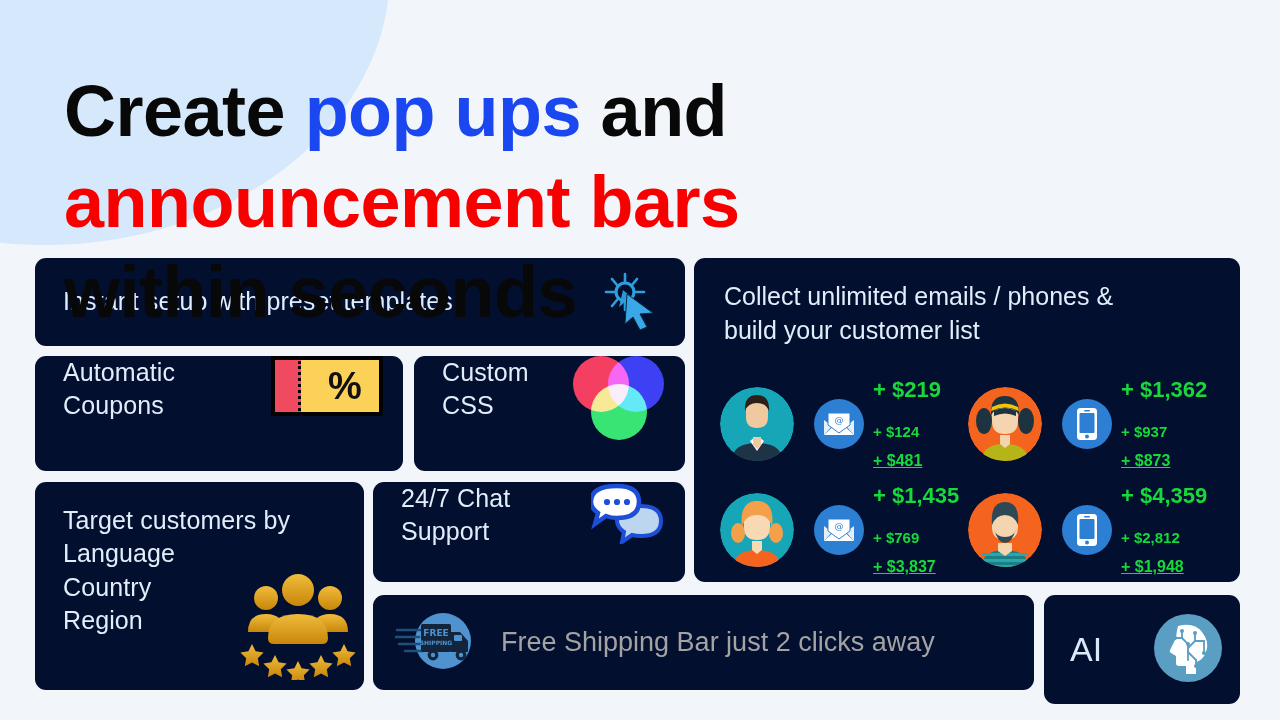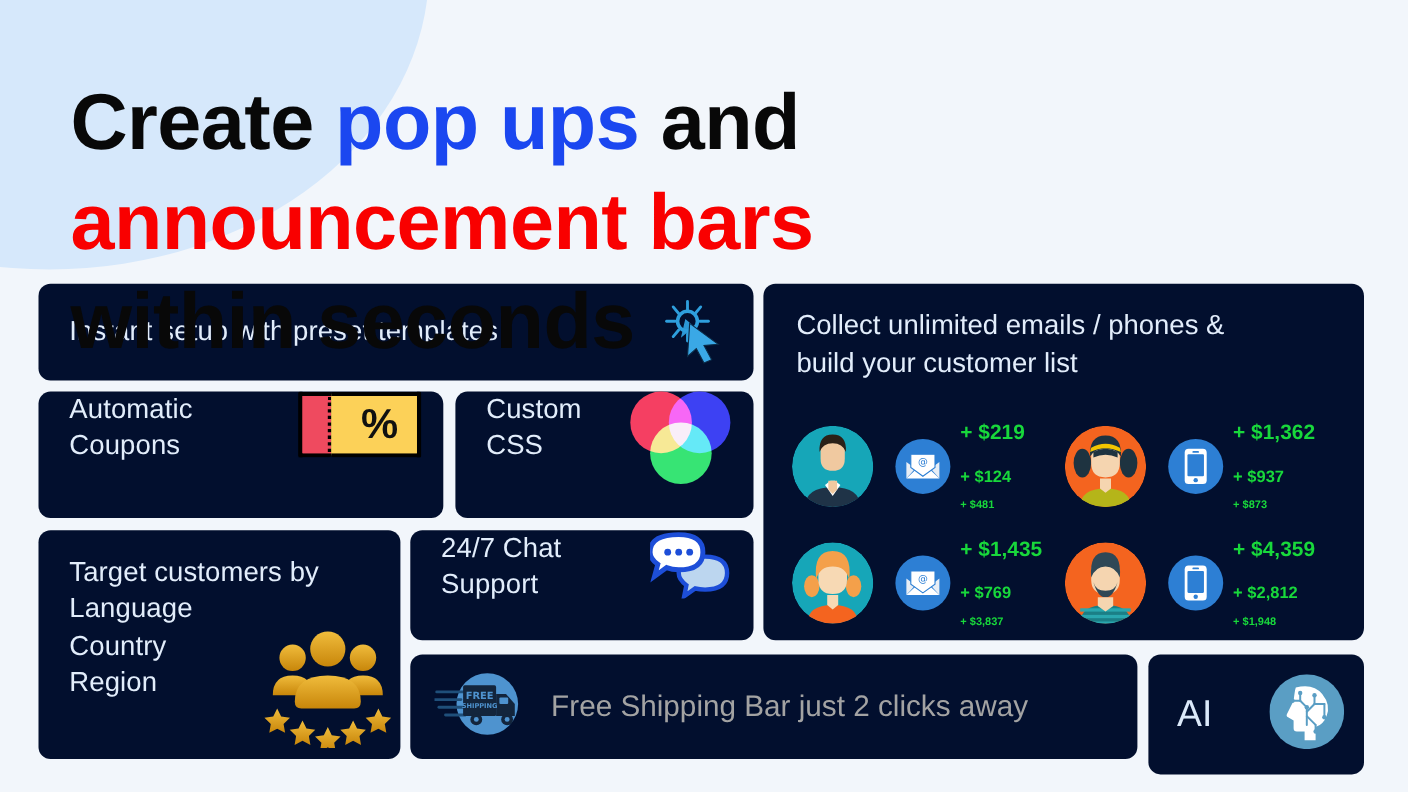--- a/index.html
+++ b/index.html
@@ -105,23 +105,23 @@
   
   #c-collect .head{ padding:22px 26px 0 30px; }
   #c-collect .head .t{ font-size:25px; line-height:1.35; color:#e2edfb;}
   .rows{ position:absolute; left:0; top:113px; width:100%; }
   .row{ display:flex; height:106px; align-items:center; padding-left:26px;}
   .person{ display:flex; align-items:center; width:248px; }
   .avatar{ width:74px; height:74px; border-radius:50%; overflow:hidden; position:relative; flex:none;}
   .chanicon{ width:50px;height:50px;border-radius:50%;background:#2d7fd4;position:relative;
              margin-left:20px;flex:none;display:flex;align-items:center;justify-content:center;}
   .amts{ margin-left:9px; line-height:1;}
-  .amts .a1{ font-size:19px; font-weight:700; color:#18d83b; }
+  .amts .a1{ font-size:22px; font-weight:700; color:#18d83b; }
   .amts .a2{ font-size:15px; font-weight:700; color:#18d83b; margin-top:23px; }
-  .amts .a3{ font-size:10px; font-weight:700; color:#18d83b; margin-top:14px; }
+  .amts .a3{ font-size:16px; font-weight:700; color:#18d83b; margin-top:14px;text-decoration:underline; }
 </style>
 </head>
 <body>
 
 <div class="blob2"></div>
 
 <h1 class="headline">
   <span>Create </span><span class="hl-blue">pop ups</span><span> and </span><span class="hl-red">announcement bars</span><br>
   <span>within seconds</span>
 </h1>

